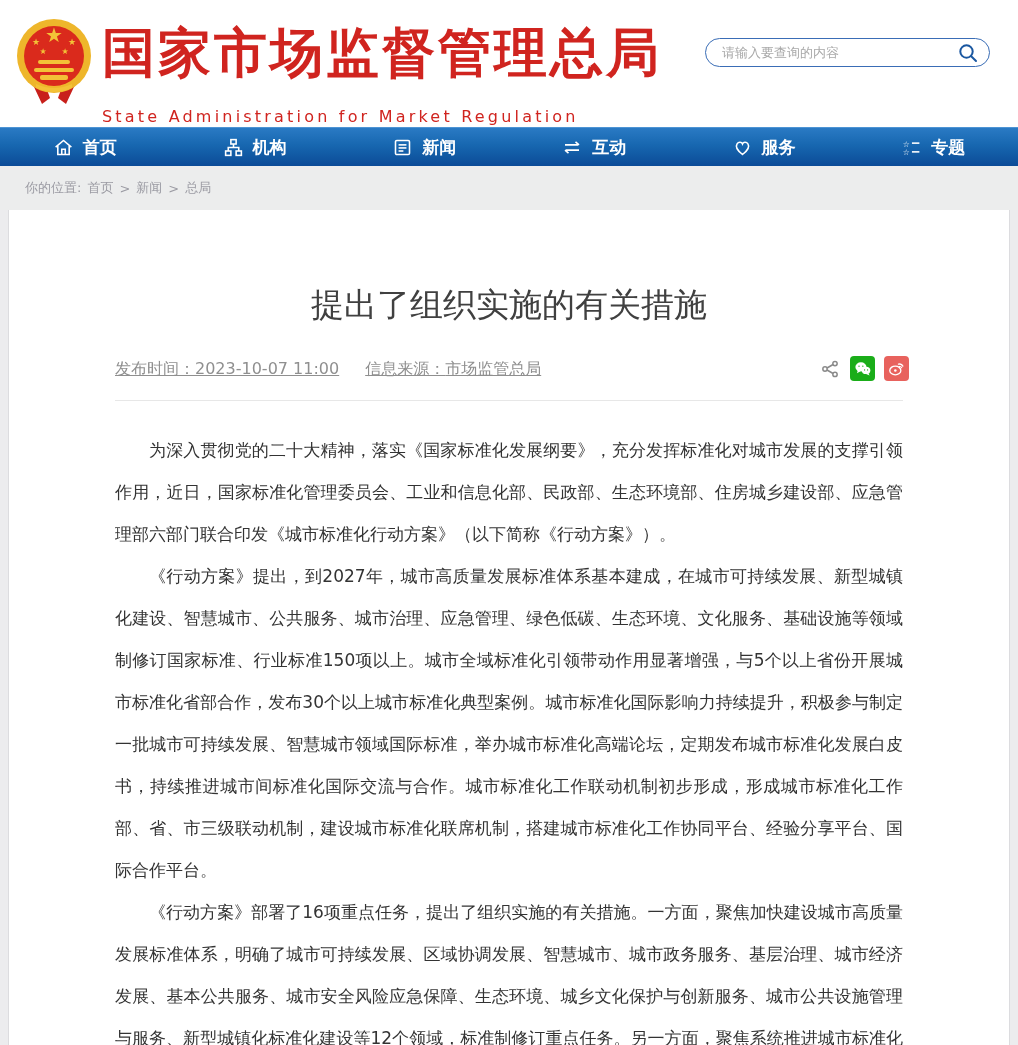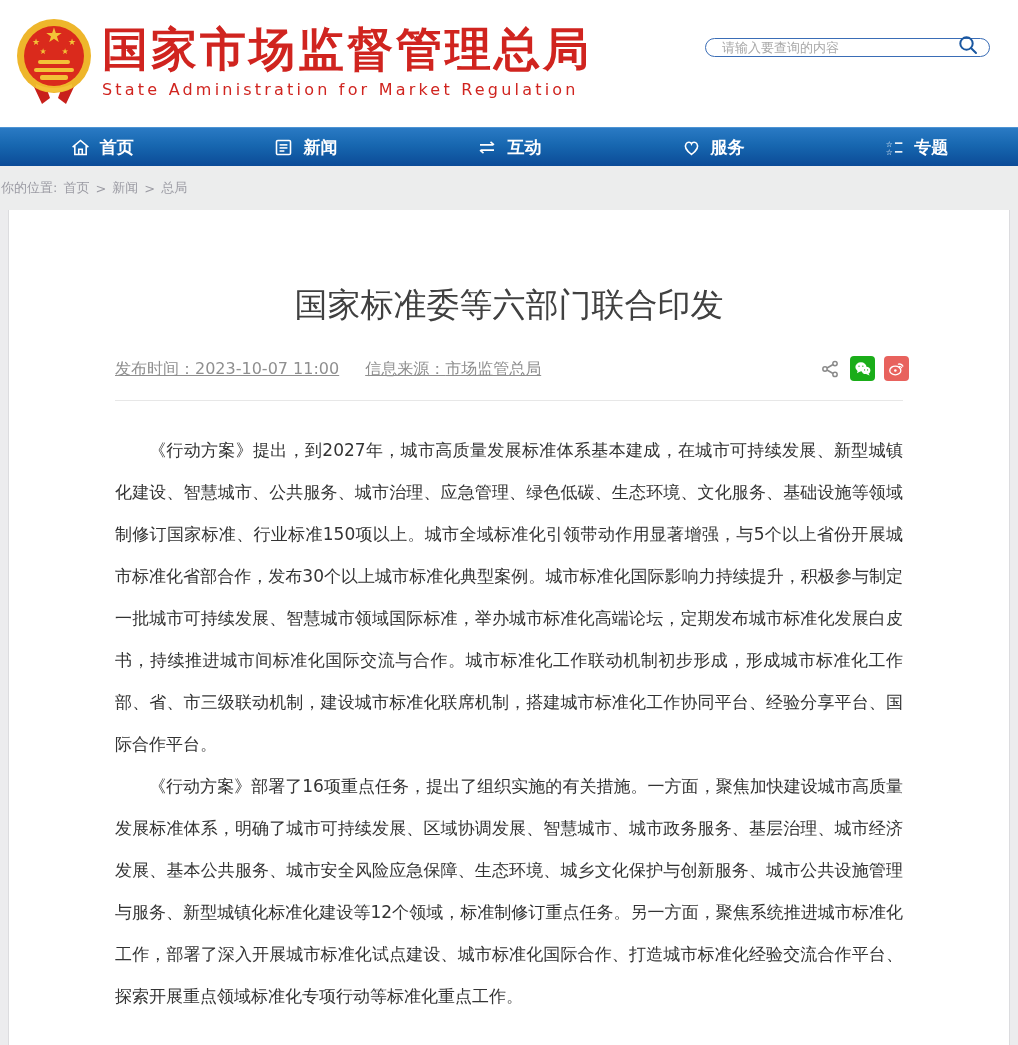--- a/index.html
+++ b/index.html
@@ -8,29 +8,29 @@
     width:1018px; height:1045px; overflow:hidden;
     background:#ececee;
     font-family:"DejaVu Sans","Liberation Sans",sans-serif;
   }
 
   
   .site-header { position:relative; height:127px; background:#ffffff; }
   .logo-emblem { position:absolute; left:14px; top:12px; width:80px; height:100px; }
   .title-block { position:absolute; left:102px; top:24px; }
   .site-title {
-    color:#d0241f; font-size:46px; font-weight:bold; letter-spacing:3px; line-height:1.1;
+    color:#d0241f; font-size:53px; font-weight:bold; letter-spacing:3px; line-height:1.1;
   }
   .site-subtitle {
-    color:#d0241f; font-size:16px; letter-spacing:3.2px; margin-top:5px; font-weight:500;
+    color:#d0241f; font-size:16px; letter-spacing:3.2px; margin-top:25px; font-weight:500;
   }
   .search-box {
-    position:absolute; right:28px; top:38px; width:285px; height:19px;
+    position:absolute; right:28px; top:38px; width:285px; height:29px;
     border:1px solid #3a6db6; border-radius:16px; background:#fff;
-    display:flex; align-items:flex-end; padding:0 10px 0 14px;
+    display:flex; align-items:center; padding:0 10px 0 14px;
   }
   .search-box input {
     border:none; outline:none; flex:1; font-size:13px; color:#333; background:transparent;
     font-family:inherit;
   }
   .search-box input::placeholder { color:#a9a9a9; }
   .search-btn { width:22px; height:22px; border:none; background:transparent; padding:0; cursor:pointer; }
 
   
   .main-nav {
@@ -39,21 +39,21 @@
     border-top:1px solid #4d94d4;
   }
   .nav-item {
     flex:1; display:flex; align-items:center; justify-content:center; gap:9px;
     color:#ffffff; font-size:17px; font-weight:bold; cursor:pointer; text-decoration:none;
   }
   .nav-item svg { display:block; }
 
   
   .breadcrumb {
-    height:44px; display:flex; align-items:center; padding-left:1px;
+    height:44px; display:flex; align-items:center; padding-left:25px;
     background:#eceded; color:#9b9ba3; font-size:13px; gap:6px;
   }
   .breadcrumb a { color:#9b9ba3; text-decoration:none; cursor:pointer; }
 
   
   .content-card {
     margin:0 8px; background:#ffffff; border:1px solid #dcdcdf; border-top:none;
     min-height:880px; padding:62px 106px 40px 106px;
   }
   .article-title {
@@ -121,20 +121,31 @@
         <path d="M3 11.5 L12 4 L21 11.5"></path>
           <path d="M5.5 10 V20 H18.5 V10"></path>
           <path d="M10 20 V14 H14 V20"></path>
       </svg>
     </span>
     <span>首页</span>
   </a>
   <a class="nav-item">
     <span>
       <svg width="21" height="21" viewBox="0 0 24 24" fill="none" stroke="#fff" stroke-width="1.8">
+        <rect x="9" y="3" width="6" height="5"></rect>
+          <rect x="3" y="16" width="6" height="5"></rect>
+          <rect x="15" y="16" width="6" height="5"></rect>
+        <path d="M12 8 V12 M6 16 V12 H18 V16"></path>
+      </svg>
+    </span>
+    <span>机构</span>
+  </a>
+  <a class="nav-item">
+    <span>
+      <svg width="21" height="21" viewBox="0 0 24 24" fill="none" stroke="#fff" stroke-width="1.8">
         <rect x="4" y="4" width="16" height="16" rx="1.5"></rect>
           <line x1="7.5" y1="9" x2="16.5" y2="9"></line>
         <line x1="7.5" y1="12.5" x2="16.5" y2="12.5"></line>
           <line x1="7.5" y1="16" x2="13" y2="16"></line>
       </svg>
     </span>
     <span>新闻</span>
   </a>
   <a class="nav-item">
     <span>
@@ -170,21 +181,21 @@
   <span>你的位置:</span>
     <a>首页</a>
   <span>&gt;</span>
   <a>新闻</a>
   <span>&gt;</span>
   <a>总局</a>
 </div>
 
 <main class="content-card">
   <h1 class="article-title">
-    <span>国家标准委等六部门联合印发</span><br>
+    <span>提出了组织实施的有关措施</span><br>
   </h1>
 
   <div class="meta-row">
     <span>发布时间：</span><span>2023-10-07 11:00</span><span class="sep"></span><span>信息来源：</span><span>市场监管总局</span>
 
     <span class="share-icons">
       <span class="badge" style="width:22px;height:22px;">
         <svg width="20" height="20" viewBox="0 0 24 24" fill="none" stroke="#8a8a8a" stroke-width="1.8">
           <circle cx="18" cy="5.5" r="2.6"></circle>
             <circle cx="6" cy="12" r="2.6"></circle>
@@ -212,17 +223,18 @@
           <path d="M14.5 6.5 Q18.5 5.5 20 9" stroke-linecap="round"></path>
           <path d="M15.5 9.5 Q17.8 9 18.6 11" stroke-linecap="round" stroke-width="1.4"></path>
         </svg>
       </span>
     </span>
   </div>
 
   <hr class="divider">
 
   <div class="article-body">
+    <p>为深入贯彻党的二十大精神，落实《国家标准化发展纲要》，充分发挥标准化对城市发展的支撑引领作用，近日，国家标准化管理委员会、工业和信息化部、民政部、生态环境部、住房城乡建设部、应急管理部六部门联合印发《城市标准化行动方案》（以下简称《行动方案》）。</p>
     <p>《行动方案》提出，到2027年，城市高质量发展标准体系基本建成，在城市可持续发展、新型城镇化建设、智慧城市、公共服务、城市治理、应急管理、绿色低碳、生态环境、文化服务、基础设施等领域制修订国家标准、行业标准150项以上。城市全域标准化引领带动作用显著增强，与5个以上省份开展城市标准化省部合作，发布30个以上城市标准化典型案例。城市标准化国际影响力持续提升，积极参与制定一批城市可持续发展、智慧城市领域国际标准，举办城市标准化高端论坛，定期发布城市标准化发展白皮书，持续推进城市间标准化国际交流与合作。城市标准化工作联动机制初步形成，形成城市标准化工作部、省、市三级联动机制，建设城市标准化联席机制，搭建城市标准化工作协同平台、经验分享平台、国际合作平台。</p>
     <p>《行动方案》部署了16项重点任务，提出了组织实施的有关措施。一方面，聚焦加快建设城市高质量发展标准体系，明确了城市可持续发展、区域协调发展、智慧城市、城市政务服务、基层治理、城市经济发展、基本公共服务、城市安全风险应急保障、生态环境、城乡文化保护与创新服务、城市公共设施管理与服务、新型城镇化标准化建设等12个领域，标准制修订重点任务。另一方面，聚焦系统推进城市标准化工作，部署了深入开展城市标准化试点建设、城市标准化国际合作、打造城市标准化经验交流合作平台、探索开展重点领域标准化专项行动等标准化重点工作。</p>
 
   </div>
 </main>
 
 </body></html>

